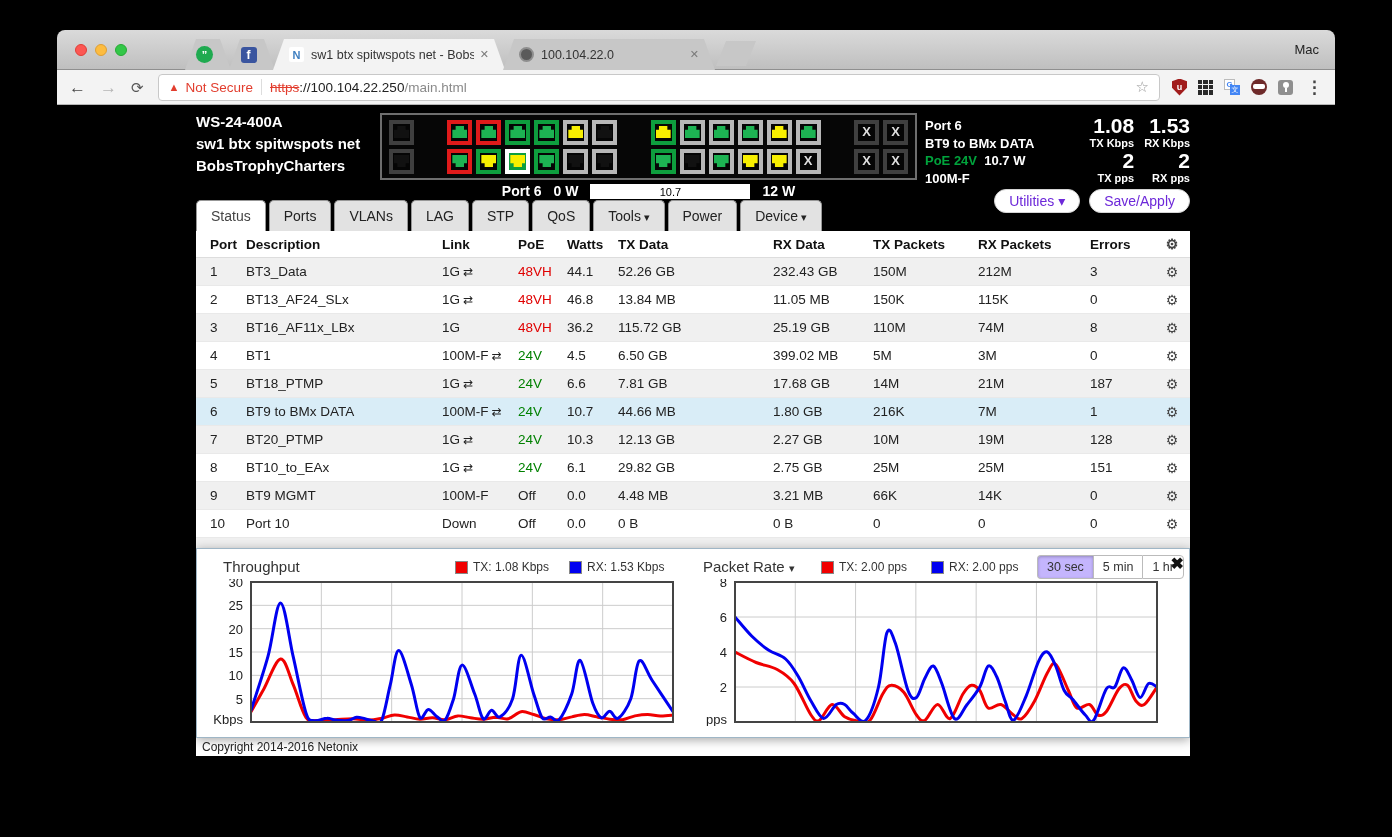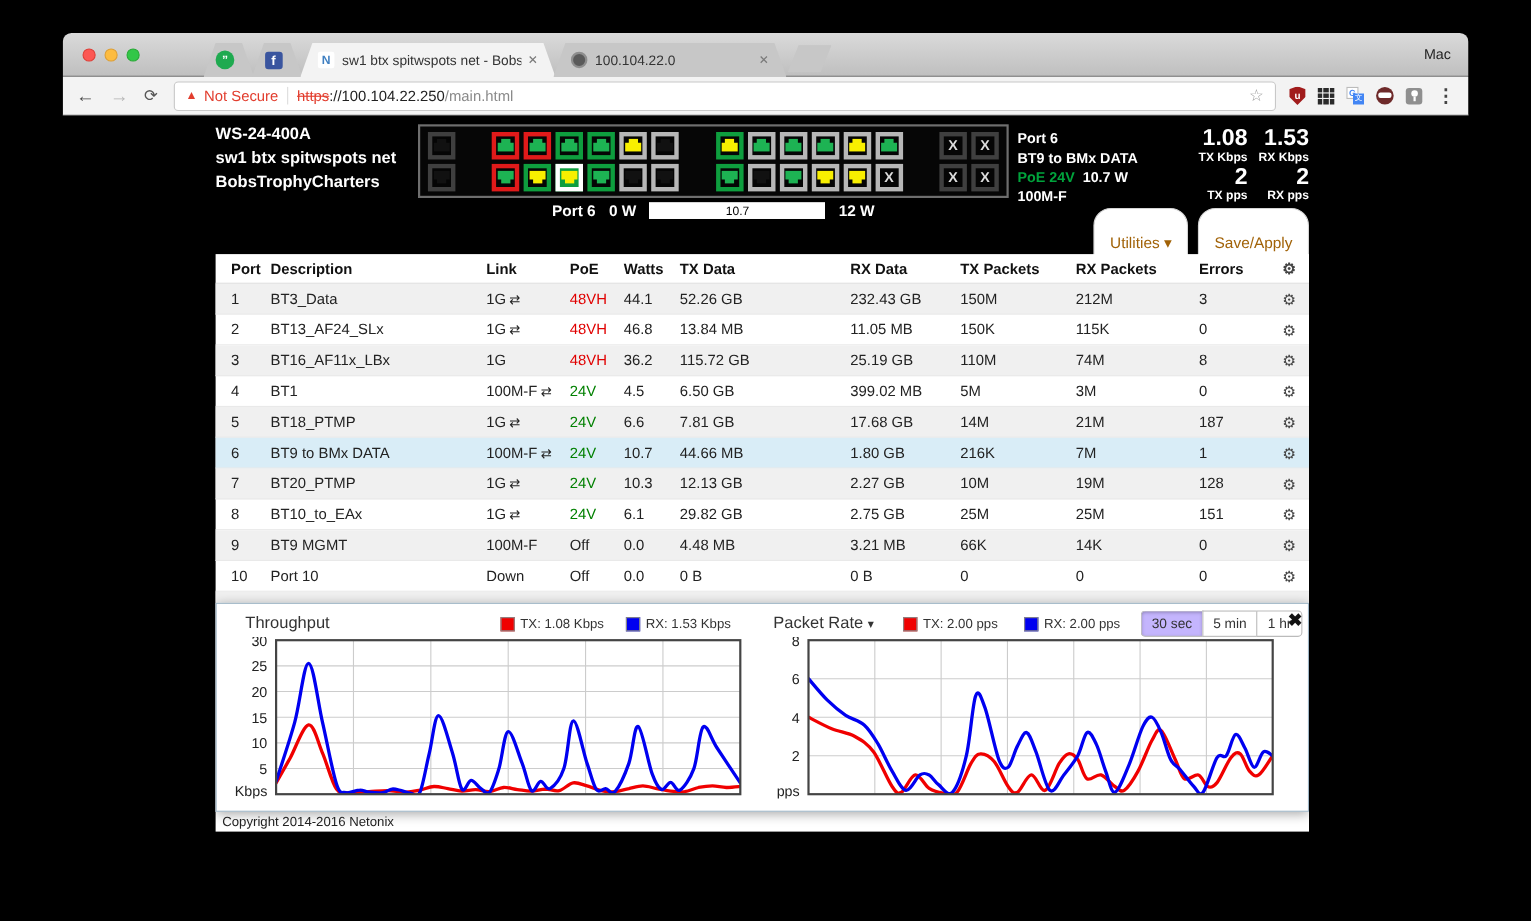--- a/index.html
+++ b/index.html
@@ -93,21 +93,21 @@
   .hdr-stats { position:absolute; right:145px; top:10px; display:flex; gap:10px; text-align:right; color:#fff; }
   .stat-num { font-size:21px; font-weight:bold; line-height:22px; }
   .stat-lab { font-size:11px; font-weight:bold; line-height:13px; }
 
   
   .nav-tabs { position:absolute; left:139px; top:95px; display:flex; gap:3px; align-items:flex-end; }
   .navtab { background:#e2e2e2; border:1px solid #979797; border-bottom:none; border-radius:5px 5px 0 0; padding:7px 14px 8px; font-size:14px; color:#222; cursor:default; }
   .navtab.active { background:#fff; color:#444; }
   .navtab .caret { font-size:11px; }
   .hdr-buttons { position:absolute; right:145px; top:84px; display:flex; gap:9px; }
-  .wbtn { background:#fff; border:1px solid #d4d4d4; border-radius:16px; padding:22px 14px; font-size:14px; color:#a16207; }
+  .wbtn { background:#fff; border:1px solid #d4d4d4; border-radius:16px; padding:3px 14px; font-size:14px; color:#6d28d9; }
 
   
   .content-panel { position:absolute; left:139px; top:126px; width:994px; height:525px; background:#fff; }
   .tbl-header, .tbl-row { display:grid; grid-template-columns:50px 196px 76px 49px 51px 155px 100px 105px 112px 64px 36px; align-items:center; font-size:13.5px; }
   .tbl-header { height:27px; font-weight:bold; color:#111; border-bottom:1px solid #ddd; }
   .tbl-row { height:28px; color:#222; border-bottom:1px solid #e9e9e9; }
   .tbl-row.odd { background:#f0f0f0; }
   .tbl-row.sel { background:#d9edf7; }
   .tbl-row.partial { height:10px; background:#f0f0f0; border-bottom:none; }
   .cell-port { padding-left:14px; }
@@ -349,20 +349,31 @@
         <div class="stat-lab">TX pps</div>
       </div>
       <div>
         <div class="stat-num">1.53</div>
         <div class="stat-lab">RX Kbps</div>
         <div class="stat-num">2</div>
         <div class="stat-lab">RX pps</div>
       </div>
     </div>
 
+    <div class="nav-tabs" id="nav-tabs">
+        <div class="navtab active">Status</div>
+        <div class="navtab">Ports</div>
+        <div class="navtab">VLANs</div>
+        <div class="navtab">LAG</div>
+        <div class="navtab">STP</div>
+        <div class="navtab">QoS</div>
+        <div class="navtab">Tools<span class="caret"> ▾</span></div>
+        <div class="navtab">Power</div>
+        <div class="navtab">Device<span class="caret"> ▾</span></div>
+      </div>
 
     <div class="hdr-buttons">
       <button class="wbtn"><span>Utilities</span> <span class="caret">▾</span></button>
       <button class="wbtn">Save/Apply</button>
     </div>
 
     <div class="content-panel">
       <div class="tbl-header" id="tbl-header">
           <div class="cell-port">Port</div>
           <div class="">Description</div>

